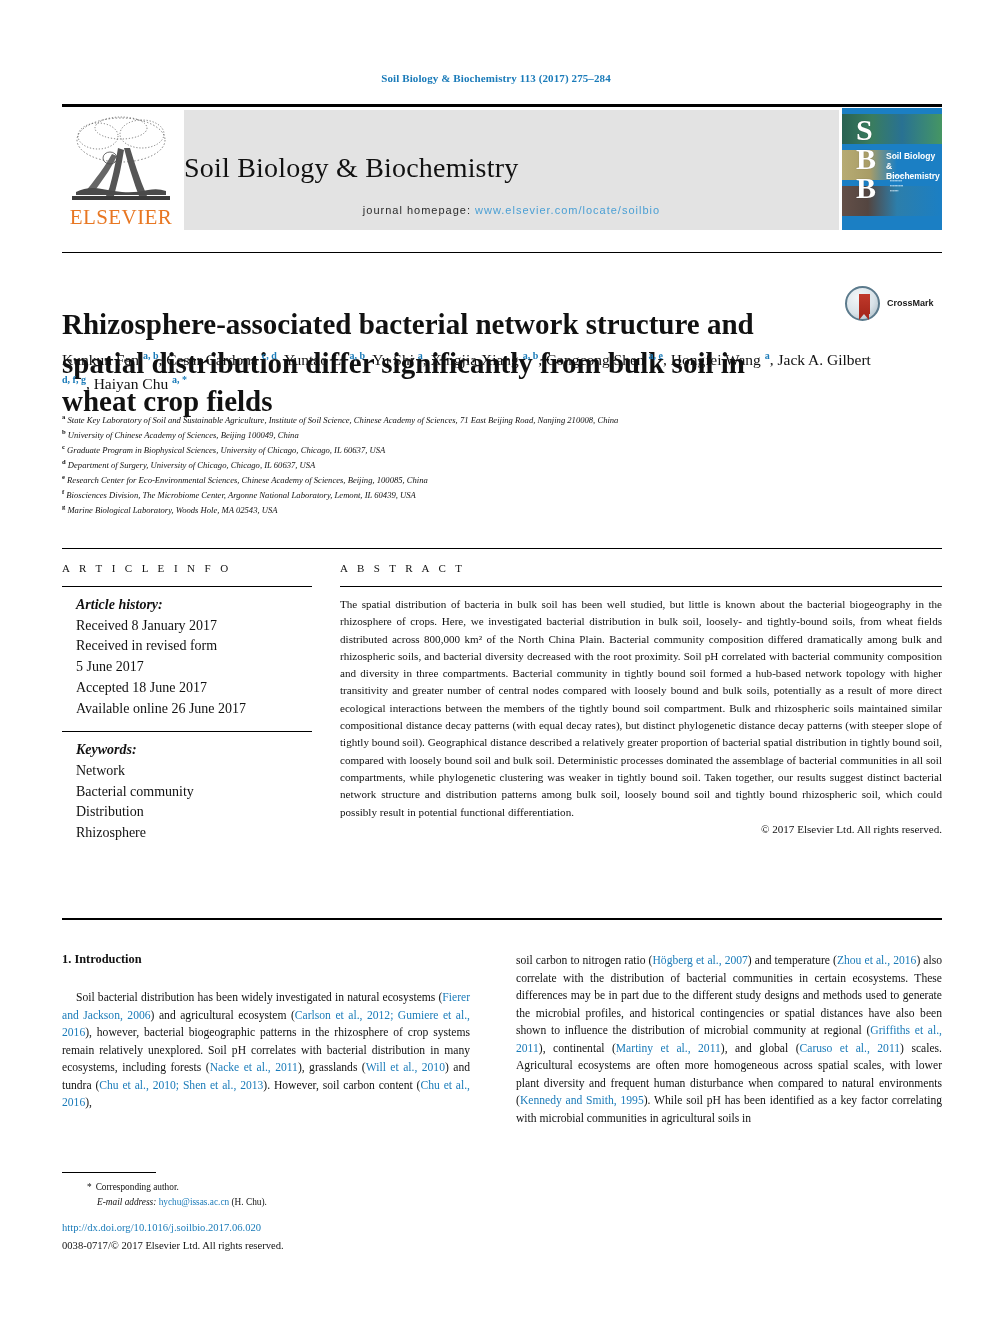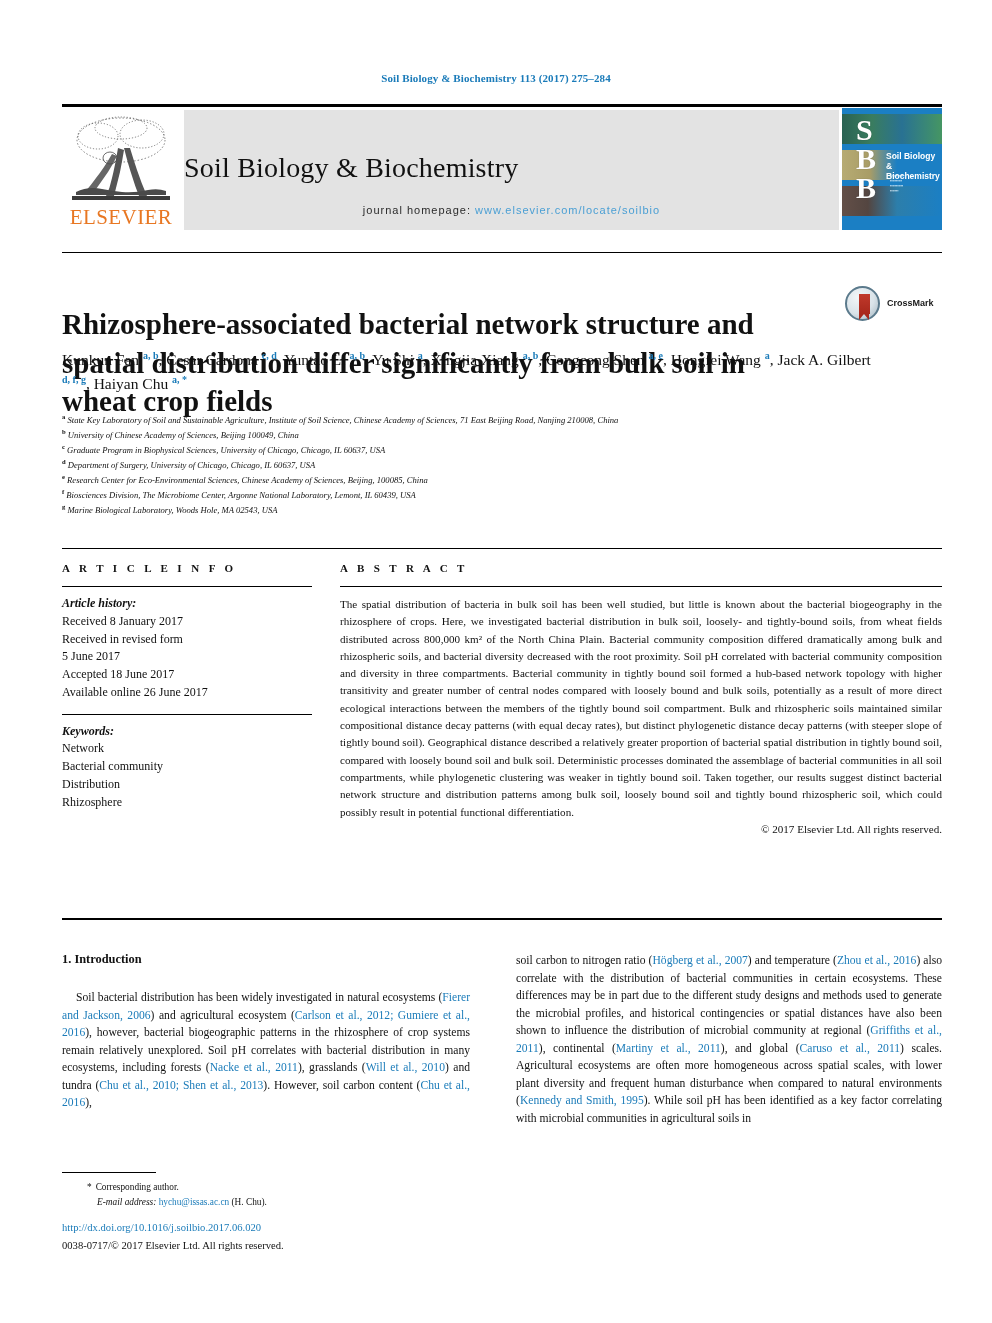--- a/index.html
+++ b/index.html
@@ -184,31 +184,32 @@
   }
   .info-col {
     position: absolute; top: 562px; left: 62px; width: 250px;
   }
   .abs-col {
     position: absolute; top: 562px; left: 340px; width: 602px;
   }
   .sec-head {
     font-family: "Liberation Serif", serif;
     font-size: 11px;
-    font-weight: bold;
+    font-weight: normal;
     letter-spacing: 3.4px;
     color: #111;
   }
   .thin-rule { height: 1px; background: #000; margin-top: 12px; }
   .info-block {
     font-family: "Liberation Serif", serif;
-    font-size: 12px;
+    font-size: 14px;
     line-height: 1.48;
     color: #111;
     margin-top: 8px;
+    margin-left: 14px;
   }
   .info-block .lbl { font-style: italic; font-weight: bold; display: block; }
   .info-block span.ln { display: block; }
   .kw-rule { height: 1px; background: #000; margin-top: 12px; }
 
   .abstract-body {
     font-family: "Liberation Serif", serif;
     font-size: 11.1px;
     line-height: 1.56;
     text-align: justify;

